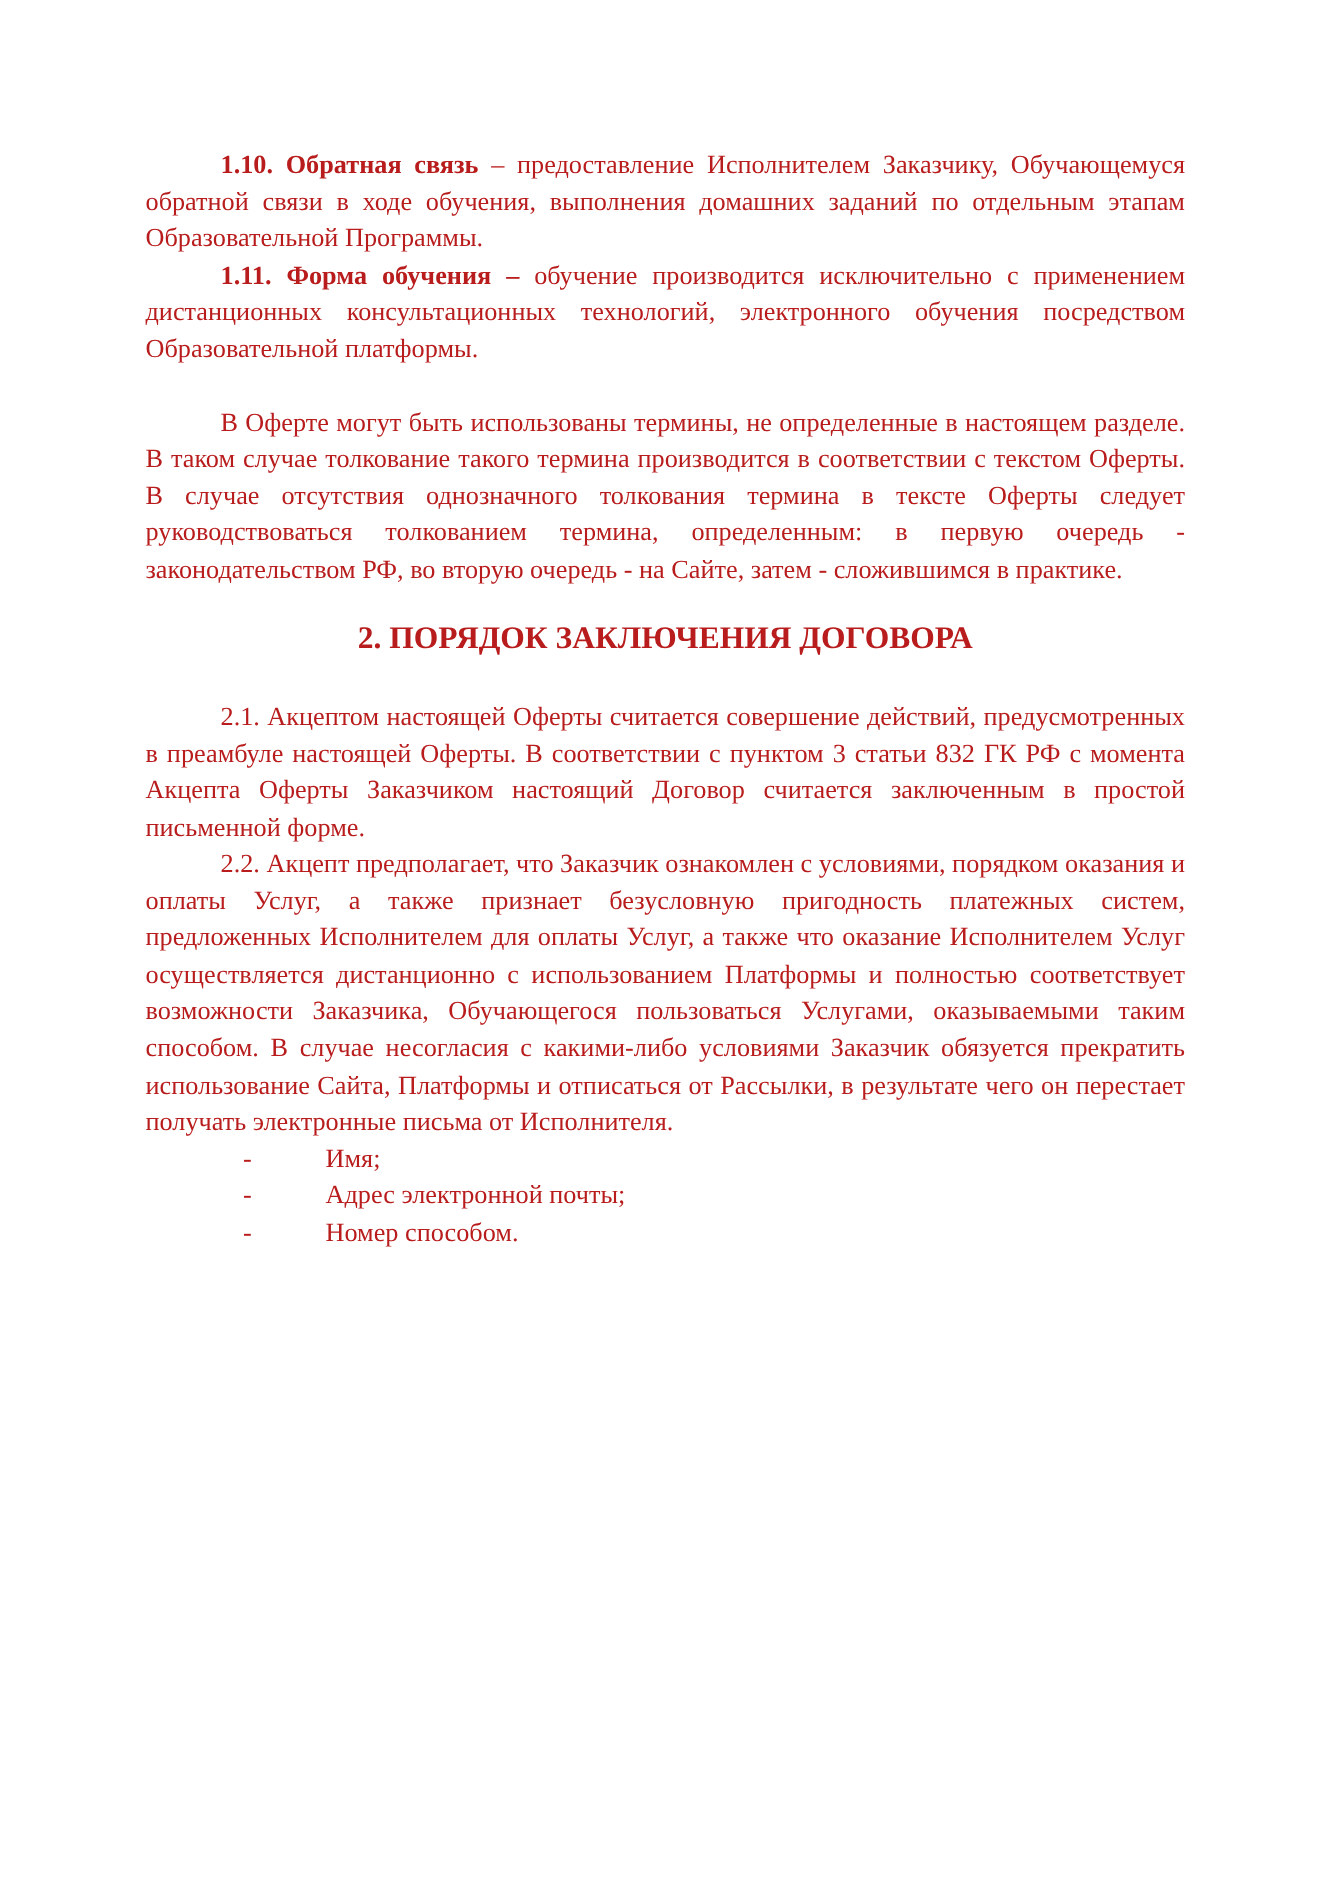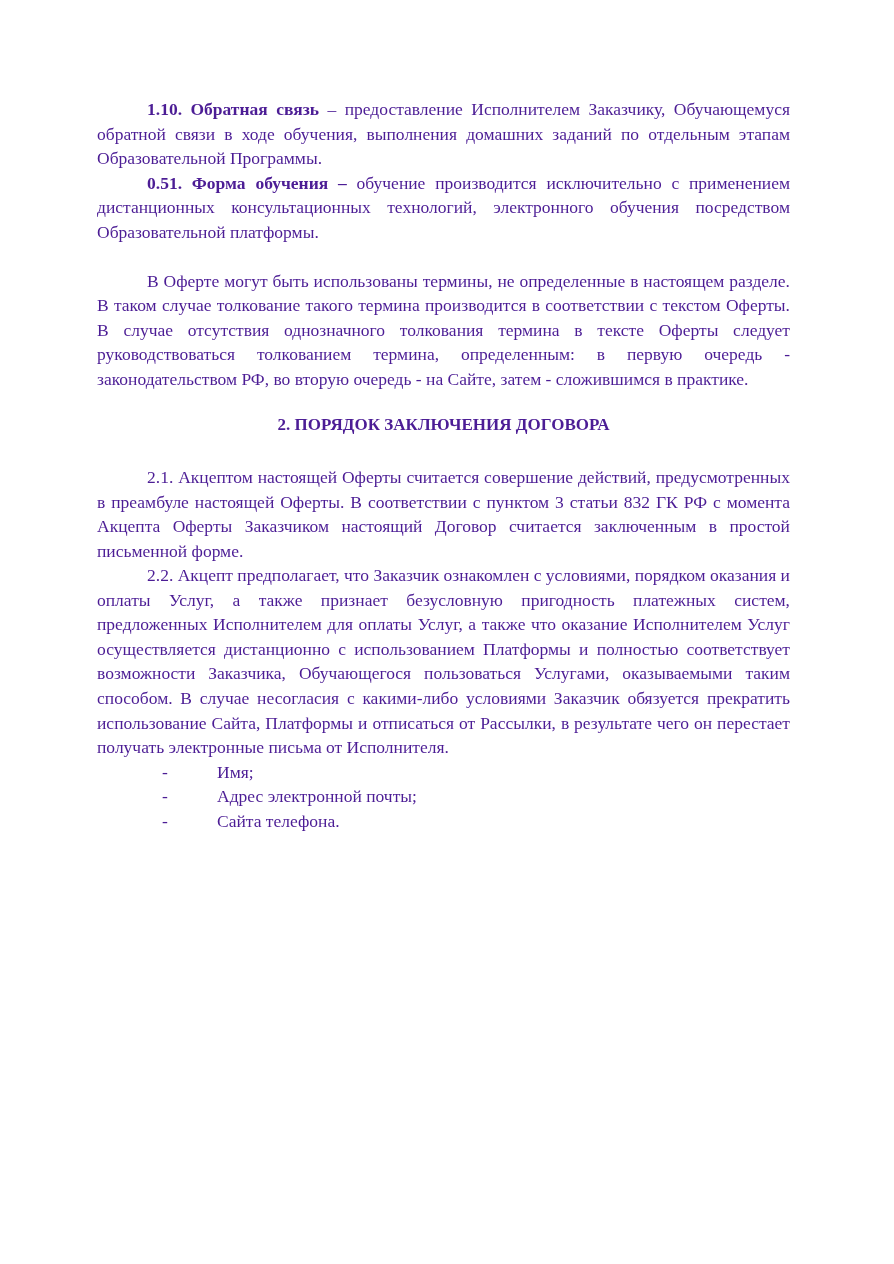--- a/index.html
+++ b/index.html
@@ -13,34 +13,34 @@
     overflow: hidden;
   }
   .page {
     box-sizing: border-box;
     width: 894px;
     height: 1264px;
     padding: 97px 104px 0 97px;
     font-family: "Liberation Serif", "DejaVu Serif", serif;
     font-size: 17.5px;
     line-height: 24.55px;
-    color: #4c1d95;
+    color: #b91c1c;
     text-align: justify;
   }
   .para {
     margin: 0;
     text-indent: 50px;
   }
   .b { font-weight: bold; }
   .gap-top { margin-top: 24.5px; }
   .heading {
     margin: 21px 0 28px 0;
     text-align: center;
     text-indent: 0;
-    font-size: 17px;
+    font-size: 21px;
     font-weight: bold;
   }
   .list-item {
     display: flex;
     margin-left: 65px;
     text-indent: 0;
     text-align: left;
   }
   .list-dash {
     flex: 0 0 55px;
@@ -60,21 +60,21 @@
     background: #bf3b3b;
   }
 </style>
 </head>
 <body>
 
 <div class="page">
 
   <p class="para"><span class="b">1.10. Обратная связь</span><span> – предоставление Исполнителем Заказчику, Обучающемуся обратной связи в ходе обучения, выполнения домашних заданий по отдельным этапам Образовательной Программы.</span></p>
 
-  <p class="para"><span class="b">0.51. Форма обучения – </span><span>обучение производится исключительно с применением дистанционных консультационных технологий, электронного обучения посредством Образовательной платформы.</span></p>
+  <p class="para"><span class="b">1.11. Форма обучения – </span><span>обучение производится исключительно с применением дистанционных консультационных технологий, электронного обучения посредством Образовательной платформы.</span></p>
 
 
 
 
   <p class="para gap-top">В Оферте могут быть использованы термины, не определенные в настоящем разделе. В таком случае толкование такого термина производится в соответствии с текстом Оферты. В случае отсутствия однозначного толкования термина в тексте Оферты следует руководствоваться толкованием термина, определенным: в первую очередь - законодательством РФ, во вторую очередь - на Сайте, затем - сложившимся в практике.</p>
 
   <h2 class="heading">2. ПОРЯДОК ЗАКЛЮЧЕНИЯ ДОГОВОРА</h2>
 
   <p class="para">2.1. Акцептом настоящей Оферты считается совершение действий, предусмотренных в преамбуле настоящей Оферты. В соответствии с пунктом 3 статьи 832 ГК РФ с момента Акцепта Оферты Заказчиком настоящий Договор считается заключенным в простой письменной форме.</p>
 
@@ -86,16 +86,16 @@
       <span>Имя;</span>
     </div>
 
   <div class="list-item">
       <span class="list-dash">-</span>
       <span>Адрес электронной почты;</span>
     </div>
 
   <div class="list-item">
       <span class="list-dash">-</span>
-      <span>Сайта телефона.</span>
+      <span>Номер способом.</span>
     </div>
 
 </div>
 
 </body></html>

